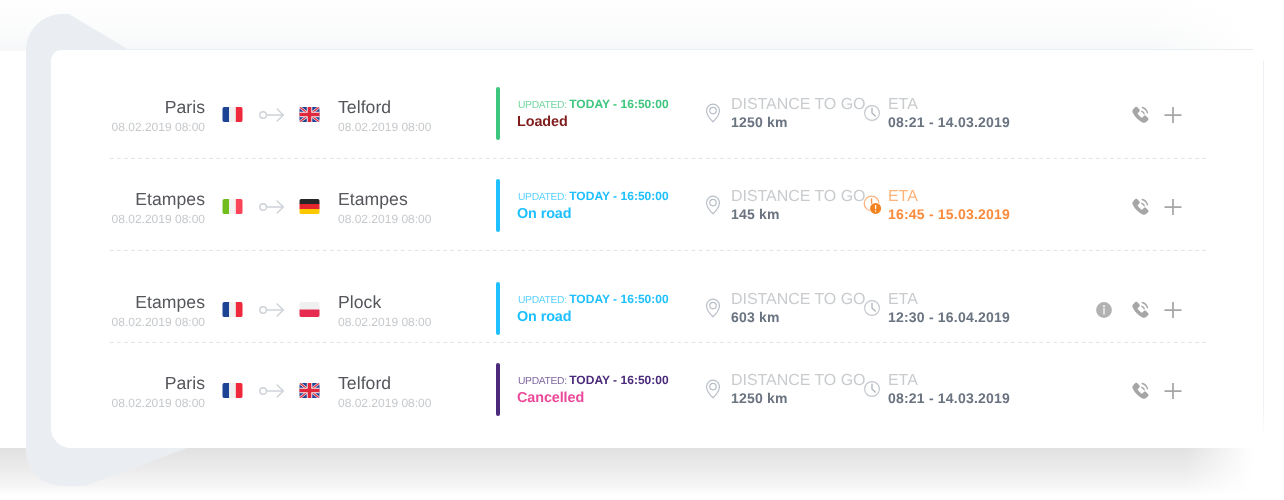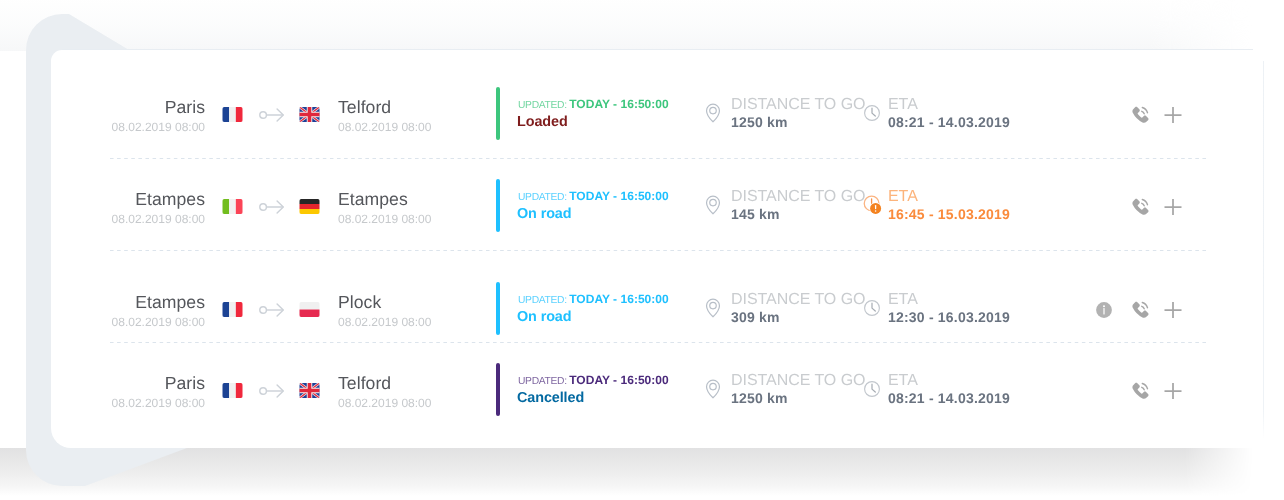--- a/index.html
+++ b/index.html
@@ -212,29 +212,29 @@
         <div class="cdate to-date">08.02.2019 08:00</div>
         <div class="statusbar" style="background:#1ec0ff"></div>
         <div class="stat-lab" style="color:#1ec0ff"><span>UPDATED:</span> <b>TODAY - 16:50:00</b></div>
         <div class="stat-val" style="color:#1ec0ff">On road</div>
         <div class="metric m-dist">
           <div class="micon"><svg width="22" height="22" viewBox="0 0 22 22" fill="none">
               <path d="M11 2.2c-3.55 0-6.45 2.88-6.45 6.43 0 4.86 6.45 11.15 6.45 11.15s6.45-6.29 6.45-11.15c0-3.55-2.9-6.43-6.45-6.43z" stroke="#b8bfc8" stroke-width="1.2"></path>
               <circle cx="11" cy="8.6" r="3.25" stroke="#b8bfc8" stroke-width="1.2"></circle>
             </svg></div>
           <div class="mlab">DISTANCE TO GO</div>
-          <div class="mval">309 km</div>
+          <div class="mval">603 km</div>
         </div>
         <div class="metric m-eta">
           <div class="micon"><svg width="22" height="22" viewBox="0 0 22 22" fill="none">
               <circle cx="11" cy="11" r="7.4" stroke="#c2c7cd" stroke-width="1.15"></circle>
               <path d="M11 6.2 V11.15 L14.3 14.0" stroke="#a5abb2" stroke-width="1.2" stroke-linecap="round" stroke-linejoin="round"></path>
             </svg></div>
           <div class="mlab" style="color:#c9cccf">ETA</div>
-          <div class="mval" style="color:#6a7380">12:30 - 16.03.2019</div>
+          <div class="mval" style="color:#6a7380">12:30 - 16.04.2019</div>
         </div>
         <div class="act a-info"><svg width="22" height="22" viewBox="0 0 22 22">
             <circle cx="11" cy="11" r="7.9" fill="#b2b2b2"></circle>
             <circle cx="11" cy="7.15" r="1.0" fill="#fff"></circle>
             <rect x="10.4" y="9.0" width="1.2" height="6.6" rx=".6" fill="#fff"></rect>
           </svg></div>
         <div class="act a-phone"><svg width="22" height="22" viewBox="0 0 22 22" fill="none">
             <path d="M4.42 4.9 6.1 3.22c.62-.62 1.62-.62 2.24 0l2.0 2.0c.62.62.62 1.62 0 2.24L8.9 9.0a.85.85 0 0 0-.12 1.06 14.6 14.6 0 0 0 3.44 3.44c.34.23.8.18 1.06-.12l1.54-1.44c.62-.62 1.62-.62 2.24 0l2.0 2.0c.62.62.62 1.62 0 2.24l-1.68 1.68c-1.04 1.04-2.6 1.3-3.9.64A22 22 0 0 1 3.78 8.8c-.66-1.3-.4-2.86.64-3.9z" fill="#a6a6a6"></path>
             <path d="M13.3 3.5a7.7 7.7 0 0 1 5.2 5.2" stroke="#a6a6a6" stroke-width="1.4" stroke-linecap="round"></path>
             <path d="M12.75 7.3a4.0 4.0 0 0 1 2.45 2.45" stroke="#a6a6a6" stroke-width="1.4" stroke-linecap="round"></path>
@@ -265,21 +265,21 @@
             <path d="M0 0 L24 18 M24 0 L0 18" stroke="#f0f0f0" stroke-width="3.1"></path>
             <path d="M0 0 L24 18 M24 0 L0 18" stroke="#e0283c" stroke-width="1.6"></path>
             <path d="M12 0 V18 M0 9 H24" stroke="#f0f0f0" stroke-width="6.6"></path>
             <path d="M12 0 V18 M0 9 H24" stroke="#e0283c" stroke-width="4.3"></path>
           </svg>
         </div>
         <div class="city to-city">Telford</div>
         <div class="cdate to-date">08.02.2019 08:00</div>
         <div class="statusbar" style="background:#4b2a7b"></div>
         <div class="stat-lab" style="color:#4b2a7b"><span>UPDATED:</span> <b>TODAY - 16:50:00</b></div>
-        <div class="stat-val" style="color:#0369a1">Cancelled</div>
+        <div class="stat-val" style="color:#ec4899">Cancelled</div>
         <div class="metric m-dist">
           <div class="micon"><svg width="22" height="22" viewBox="0 0 22 22" fill="none">
               <path d="M11 2.2c-3.55 0-6.45 2.88-6.45 6.43 0 4.86 6.45 11.15 6.45 11.15s6.45-6.29 6.45-11.15c0-3.55-2.9-6.43-6.45-6.43z" stroke="#b8bfc8" stroke-width="1.2"></path>
               <circle cx="11" cy="8.6" r="3.25" stroke="#b8bfc8" stroke-width="1.2"></circle>
             </svg></div>
           <div class="mlab">DISTANCE TO GO</div>
           <div class="mval">1250 km</div>
         </div>
         <div class="metric m-eta">
           <div class="micon"><svg width="22" height="22" viewBox="0 0 22 22" fill="none">

